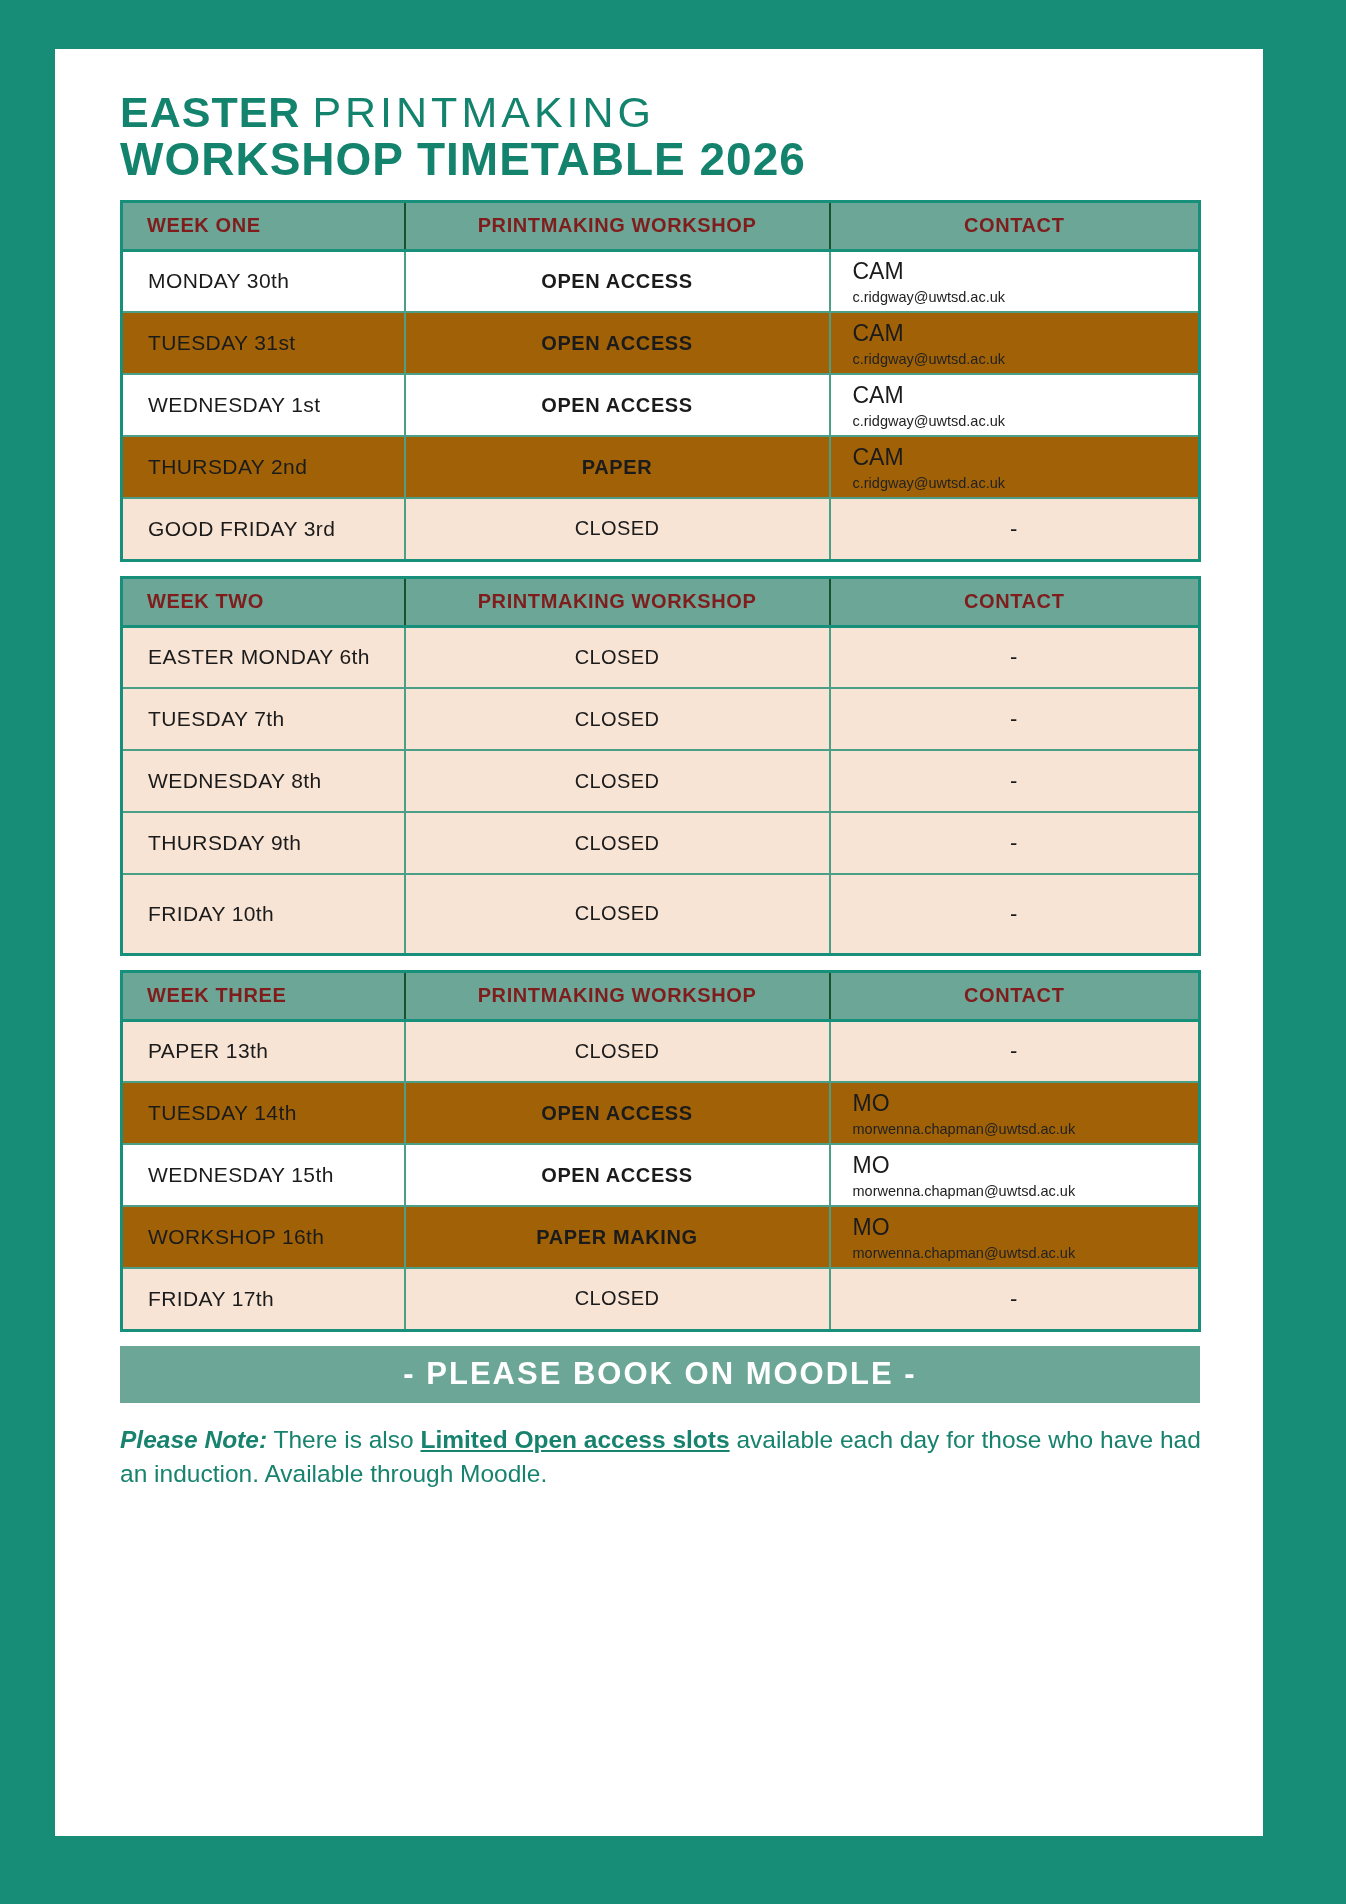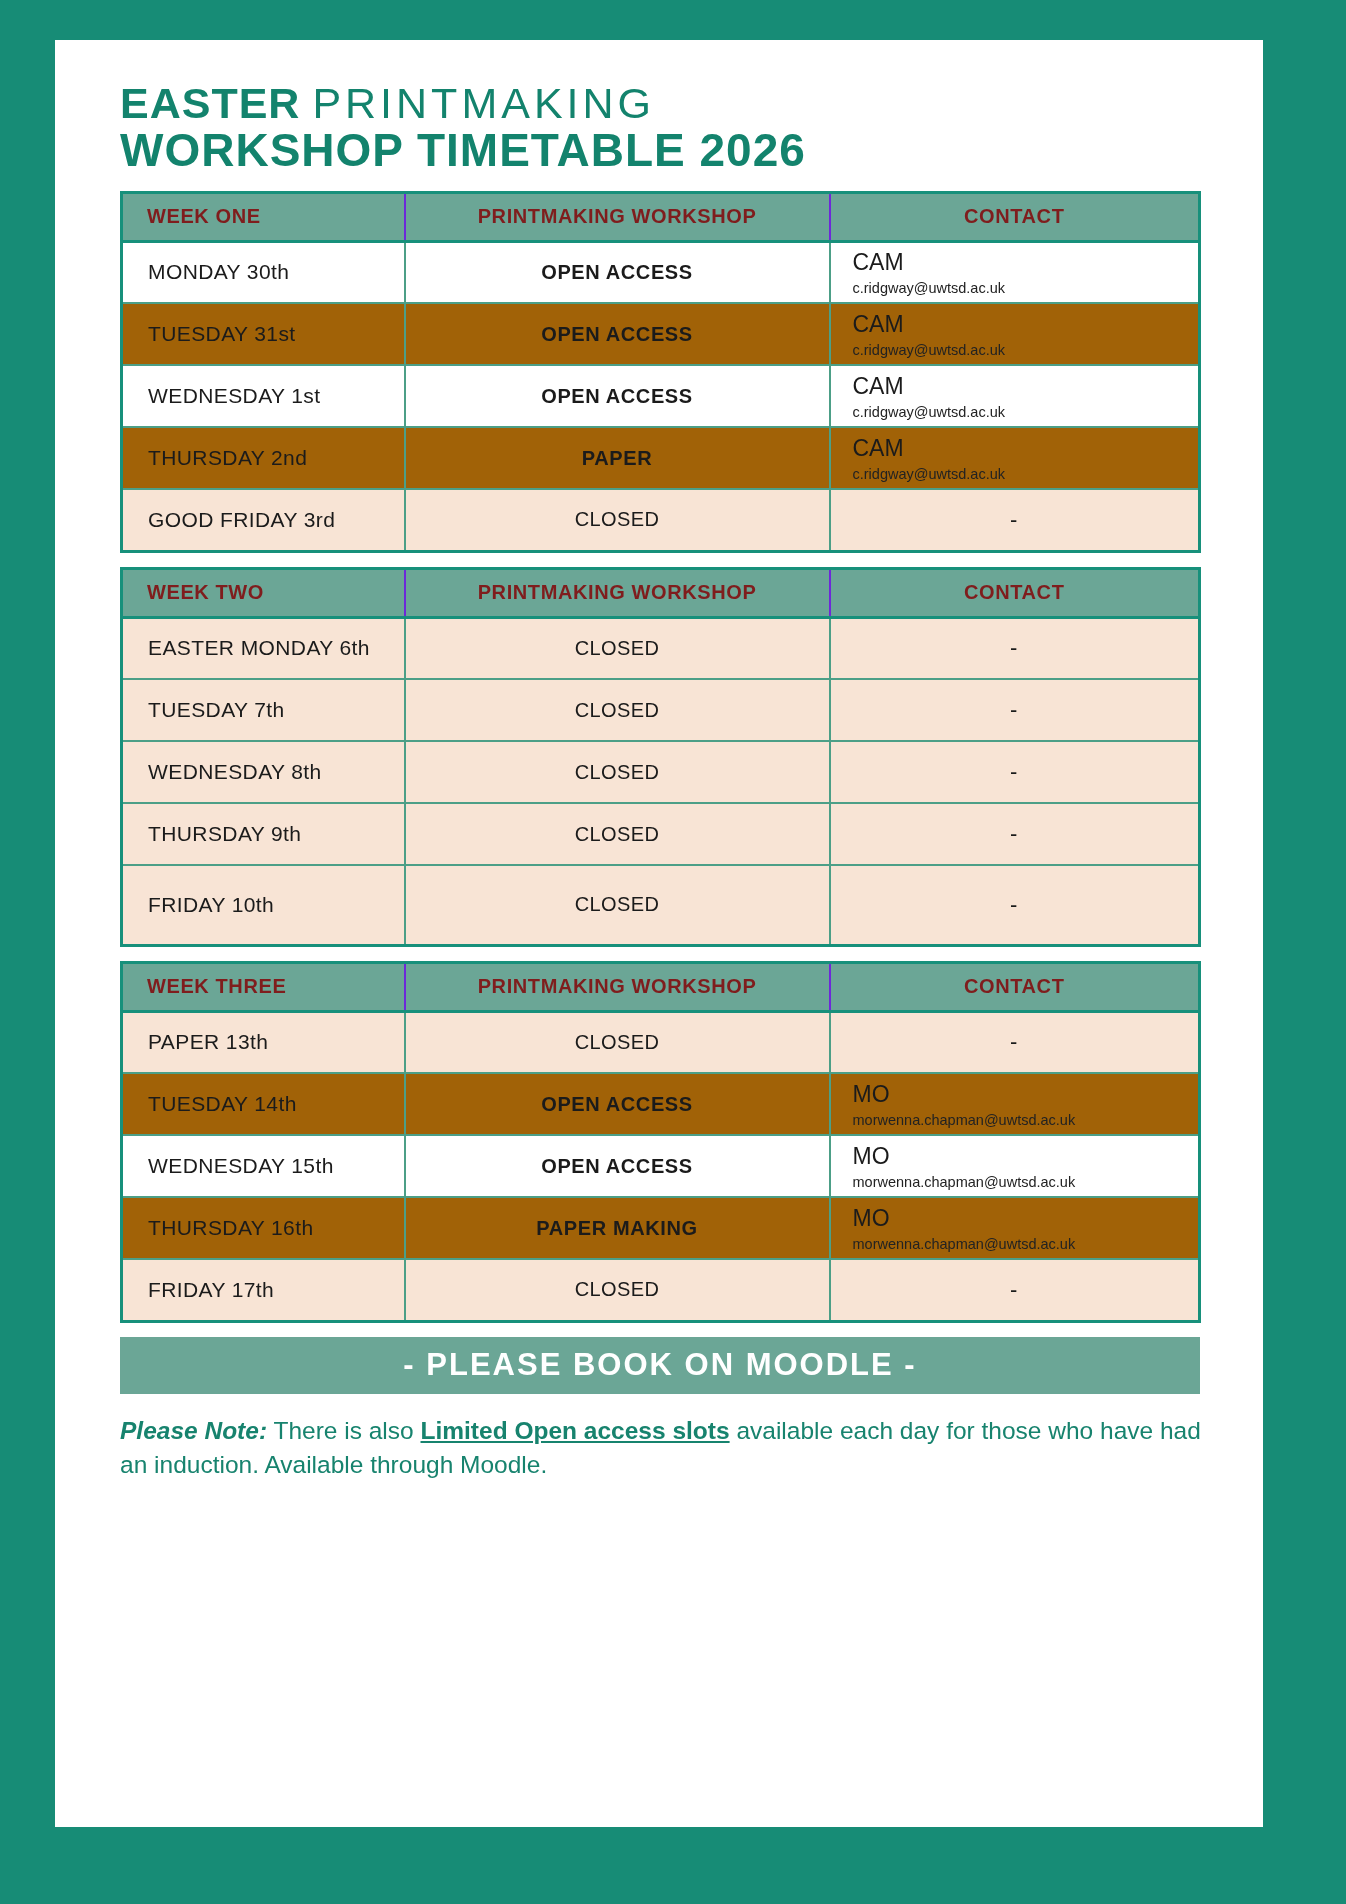--- a/index.html
+++ b/index.html
@@ -2,40 +2,40 @@
 <html><head>
 <meta charset="utf-8">
 <style>
   html,body{margin:0;padding:0;}
   body{
     width:1346px;height:1904px;position:relative;overflow:hidden;
     background:#178C76;
     font-family:"Liberation Sans",sans-serif;
   }
   .sheet{
-    position:absolute;left:55px;top:40px;width:1208px;height:1787px;
+    position:absolute;left:55px;top:49px;width:1208px;height:1787px;
     background:#ffffff;box-sizing:border-box;padding:40px 0 8px 65px;
   }
   
   .title{color:#13836D;margin:0 0 16px 0;}
   .title .l1{font-size:43px;line-height:1.08;}
   .title .l1 .b{font-weight:bold;letter-spacing:1px;}
   .title .l1 .light{font-weight:400;letter-spacing:4px;}
   .title .l2{font-size:46px;font-weight:bold;letter-spacing:1px;line-height:1.05;}
 
   
   table.tt{
     border-collapse:collapse;table-layout:fixed;width:1078px;
     border:3px solid #17907B;margin:0 0 14px 0;
   }
   .tt th{
     background:#6BA696;color:#7f1d1d;font-weight:bold;font-size:20px;
     height:44px;letter-spacing:0.6px;border-bottom:3px solid #17907B;
   }
-  .tt th + th{border-left:2px solid #6d28d9;}
+  .tt th + th{border-left:2px solid #14532d;}
   .tt th.c1{text-align:left;padding-left:24px;}
   .tt td{
     border:2px solid #4C9F87;height:62px;color:#1B1B1B;
     box-sizing:border-box;
   }
   .tt tr.tall td{height:80px;}
   .tt td.c1{text-align:left;padding-left:25px;font-size:21px;letter-spacing:0.4px;}
   .tt td.c2{text-align:center;font-size:20px;letter-spacing:0.4px;}
   .tt td.c2.bold{font-weight:bold;letter-spacing:0.6px;}
   .tt td.c3{padding-left:22px;font-size:23px;vertical-align:middle;}
@@ -193,21 +193,21 @@
         </tr>
         <tr class="bg-white">
           <td class="c1">WEDNESDAY 15th</td>
           <td class="c2 bold">OPEN ACCESS</td>
           <td class="c3">
             <div class="cname">MO</div>
             <div class="cemail">morwenna.chapman@uwtsd.ac.uk</div>
           </td>
         </tr>
         <tr class="bg-green">
-          <td class="c1">THURSDAY 16th</td>
+          <td class="c1">WORKSHOP 16th</td>
           <td class="c2 bold">PAPER MAKING</td>
           <td class="c3">
             <div class="cname">MO</div>
             <div class="cemail">morwenna.chapman@uwtsd.ac.uk</div>
           </td>
         </tr>
         <tr class="bg-peach">
           <td class="c1">FRIDAY 17th</td>
           <td class="c2">CLOSED</td>
           <td class="c3 dash">-</td>

